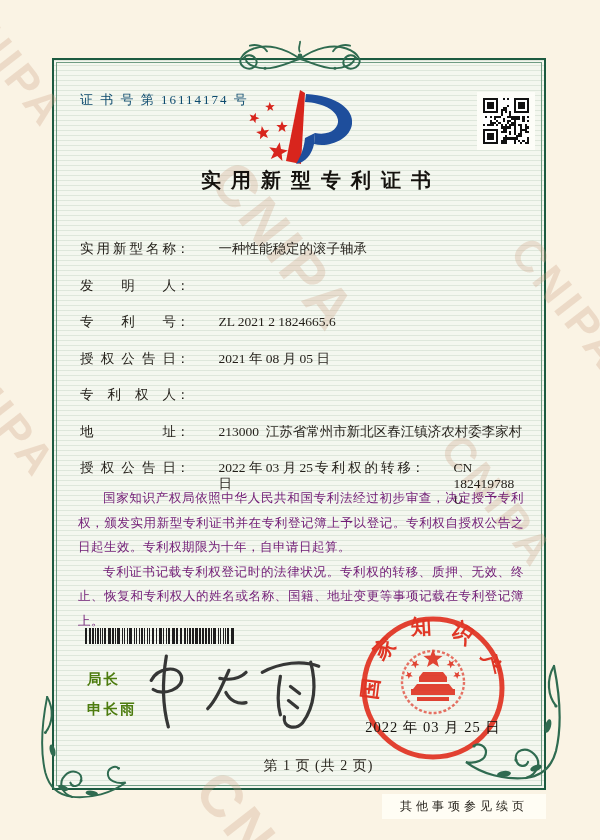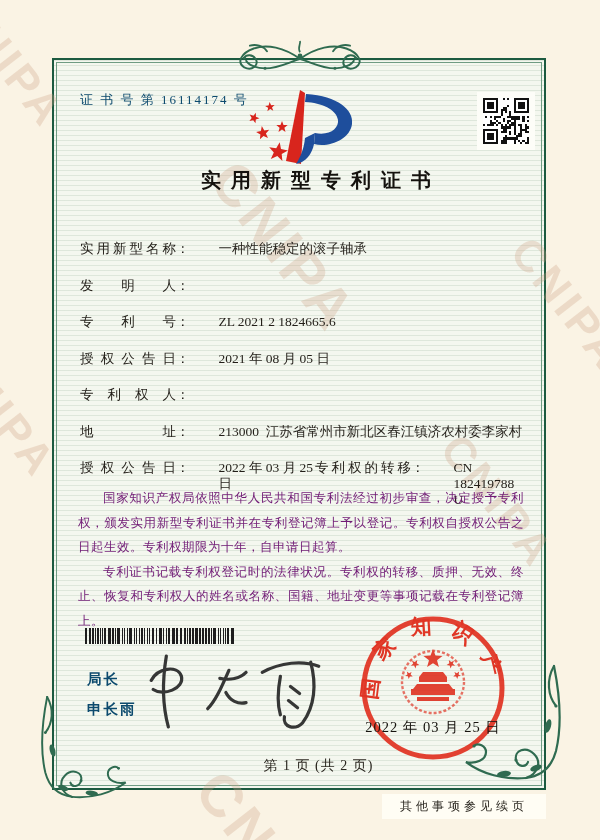--- a/index.html
+++ b/index.html
@@ -35,21 +35,21 @@
   .fcolon{flex:none;margin-right:5px;}
   .fvalue{white-space:pre-wrap;margin-left:24px;}
   .pairL{display:flex;align-items:flex-start;width:235px;flex:none;}
 
   .paras{position:absolute;left:78px;top:486px;width:446px;font-size:12.5px;line-height:24.5px;
          color:#701a75;text-align:justify;letter-spacing:0.5px;}
   .paras p{margin:0;text-indent:2em;}
 
   .barcode{position:absolute;left:85px;top:628px;}
   .director{position:absolute;left:87px;top:664px;font-family:"Liberation Sans","DejaVu Sans",sans-serif;
-            font-size:14.5px;font-weight:700;color:#0c4a6e;line-height:30px;letter-spacing:2px;}
+            font-size:14.5px;font-weight:700;color:#4d7c0f;line-height:30px;letter-spacing:2px;}
   .sig{position:absolute;left:133px;top:642px;}
   .seal{position:absolute;left:357px;top:612px;mix-blend-mode:multiply;opacity:0.95;}
   .sealdate{position:absolute;left:357px;top:718px;width:152px;text-align:center;
             font-size:14.5px;color:#17140f;letter-spacing:1px;}
   .pageinfo{position:absolute;left:52px;top:757px;width:533px;text-align:center;
             font-size:14px;letter-spacing:1px;color:#2a261f;}
   .footnote{position:absolute;left:52px;top:794px;width:494px;text-align:right;}
   .footnote span{display:inline-block;background:#fffdf4;padding:4px 18px;font-size:12px;
                  letter-spacing:4px;color:#2a261f;}
 </style>

